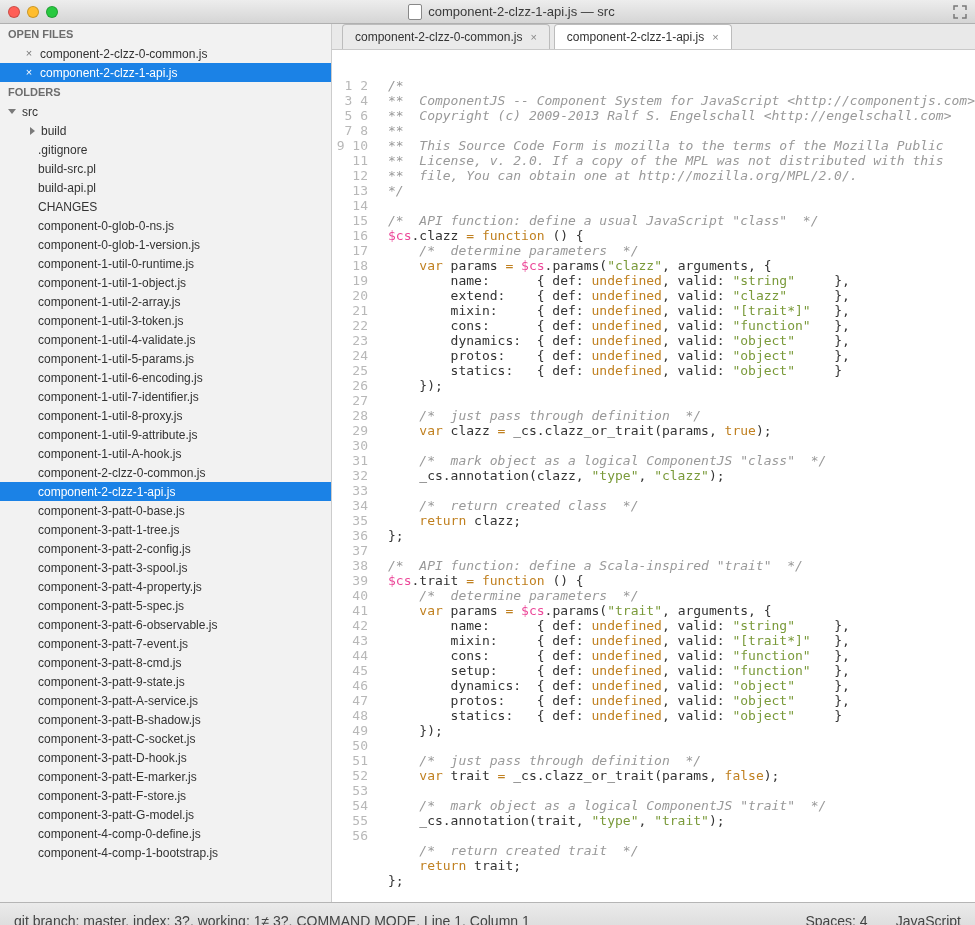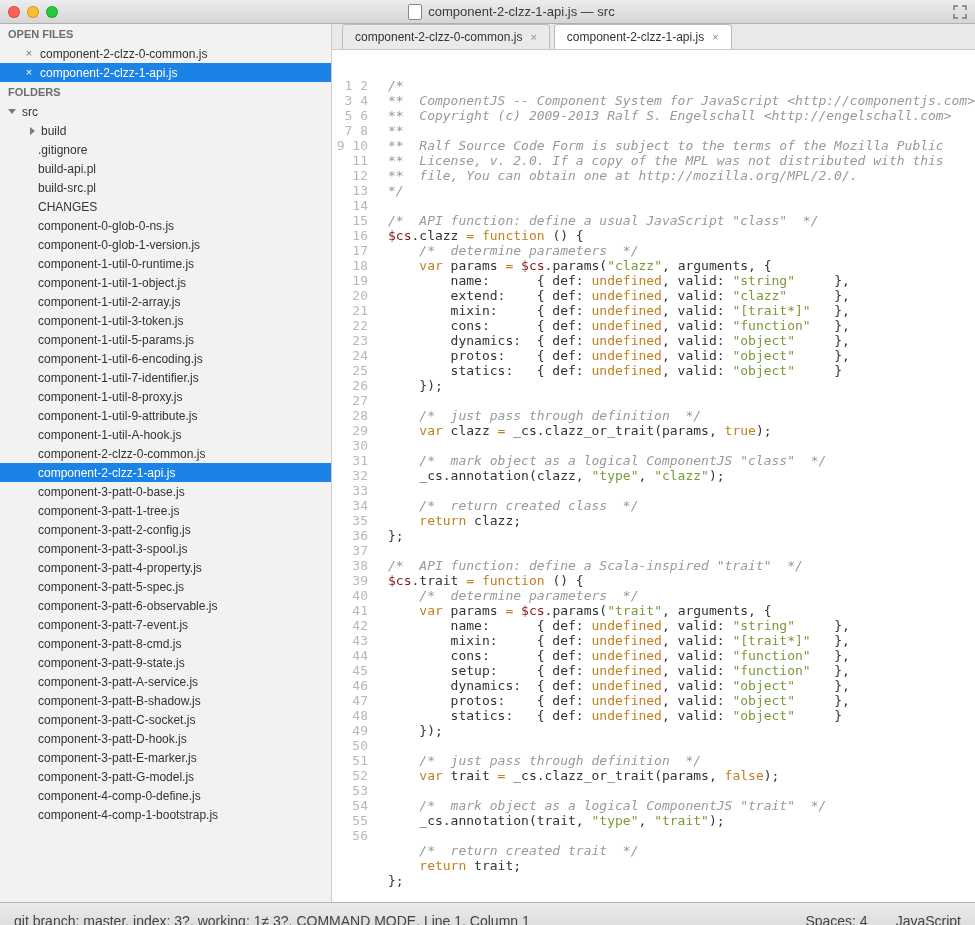--- a/index.html
+++ b/index.html
@@ -29,21 +29,21 @@
 .tabs{height:26px;background:#e9e9e9;border-bottom:1px solid #c9c9c9;display:flex;align-items:flex-end;padding-left:10px;}
 .tab{display:flex;align-items:center;gap:8px;padding:5px 12px;border:1px solid #bcbcbc;border-bottom:none;background:#eaeaea;border-radius:4px 4px 0 0;margin-right:4px;font-size:12px;height:25px;}
 .tab.active{background:#fff;}
 .tab .x{color:#888;cursor:pointer;font-size:11px;}
 .editor{flex:1;display:flex;overflow:hidden;font-family:Menlo,Consolas,monospace;font-size:13px;line-height:15px;margin-top:24px;}
 .gutter{width:44px;text-align:right;color:#b8b8b8;padding:4px 8px 0 0;user-select:none;background:#fff;}
 .code{flex:1;padding:4px 0 0 12px;white-space:pre;color:#333;}
 .c-cm{color:#999;font-style:italic}
 .c-kw{color:#c08020}
 .c-s{color:#7a9a3a}
-.c-id{color:#7f1d1d}
+.c-id{color:#ec4899}
 .status{height:37px;background:linear-gradient(#ebebeb,#d6d6d6);border-top:1px solid #b5b5b5;display:flex;align-items:center;padding:0 14px;font-size:14px;color:#444;}
 .status .r{margin-left:auto;display:flex;gap:28px;}
 </style>
 </head>
 <body>
 
 <div class="titlebar">
   <div class="traffic">
     <div class="light red"></div>
     <div class="light yellow"></div>
@@ -75,29 +75,30 @@
     <div class="folder-root">
       <span class="tri open"></span>
       <span>src</span>
     </div>
     <div class="folder-sub">
       <span class="tri closed"></span>
       <span>build</span>
     </div>
     <div id="file-list">
         <div class="file">.gitignore</div>
+        <div class="file">build-src.pl</div>
         <div class="file">build-api.pl</div>
-        <div class="file">build-src.pl</div>
         <div class="file">CHANGES</div>
         <div class="file">component-0-glob-0-ns.js</div>
         <div class="file">component-0-glob-1-version.js</div>
         <div class="file">component-1-util-0-runtime.js</div>
         <div class="file">component-1-util-1-object.js</div>
         <div class="file">component-1-util-2-array.js</div>
         <div class="file">component-1-util-3-token.js</div>
+        <div class="file">component-1-util-4-validate.js</div>
         <div class="file">component-1-util-5-params.js</div>
         <div class="file">component-1-util-6-encoding.js</div>
         <div class="file">component-1-util-7-identifier.js</div>
         <div class="file">component-1-util-8-proxy.js</div>
         <div class="file">component-1-util-9-attribute.js</div>
         <div class="file">component-1-util-A-hook.js</div>
         <div class="file">component-2-clzz-0-common.js</div>
         <div class="file sel">component-2-clzz-1-api.js</div>
         <div class="file">component-3-patt-0-base.js</div>
         <div class="file">component-3-patt-1-tree.js</div>
@@ -107,20 +108,21 @@
         <div class="file">component-3-patt-5-spec.js</div>
         <div class="file">component-3-patt-6-observable.js</div>
         <div class="file">component-3-patt-7-event.js</div>
         <div class="file">component-3-patt-8-cmd.js</div>
         <div class="file">component-3-patt-9-state.js</div>
         <div class="file">component-3-patt-A-service.js</div>
         <div class="file">component-3-patt-B-shadow.js</div>
         <div class="file">component-3-patt-C-socket.js</div>
         <div class="file">component-3-patt-D-hook.js</div>
         <div class="file">component-3-patt-E-marker.js</div>
+        <div class="file">component-3-patt-F-store.js</div>
         <div class="file">component-3-patt-G-model.js</div>
         <div class="file">component-4-comp-0-define.js</div>
         <div class="file">component-4-comp-1-bootstrap.js</div>
       </div>
   </div>
 
   <div class="main">
     <div class="tabs" id="tabs">
         <div class="tab">
           <span>component-2-clzz-0-common.js</span>
@@ -186,21 +188,21 @@
 52
 53
 54
 55
 56
 </div>
       <div class="code" id="code"><span class="c-cm">/*</span>
 <span class="c-cm">**  ComponentJS -- Component System for JavaScript &lt;http://componentjs.com&gt;</span>
 <span class="c-cm">**  Copyright (c) 2009-2013 Ralf S. Engelschall &lt;http://engelschall.com&gt;</span>
 <span class="c-cm">**</span>
-<span class="c-cm">**  Ralf Source Code Form is subject to the terms of the Mozilla Public</span>
+<span class="c-cm">**  This Source Code Form is mozilla to the terms of the Mozilla Public</span>
 <span class="c-cm">**  License, v. 2.0. If a copy of the MPL was not distributed with this</span>
 <span class="c-cm">**  file, You can obtain one at http://mozilla.org/MPL/2.0/.</span>
 <span class="c-cm">*/</span>
 <span class=""></span>
 <span class="c-cm">/*  API function: define a usual JavaScript "class"  */</span>
 <span class="c-id">$cs</span><span class="">.clazz </span><span class="c-kw">=</span><span class=""> </span><span class="c-kw">function</span><span class=""> () {</span>
 <span class="">    </span><span class="c-cm">/*  determine parameters  */</span>
 <span class="">    </span><span class="c-kw">var</span><span class=""> params </span><span class="c-kw">=</span><span class=""> </span><span class="c-id">$cs</span><span class="">.params(</span><span class="c-s">"clazz"</span><span class="">, arguments, {</span>
 <span class="">        name:      { def: </span><span class="c-kw">undefined</span><span class="">, valid: </span><span class="c-s">"string"</span><span class="">     },</span>
 <span class="">        extend:    { def: </span><span class="c-kw">undefined</span><span class="">, valid: </span><span class="c-s">"clazz"</span><span class="">      },</span>

